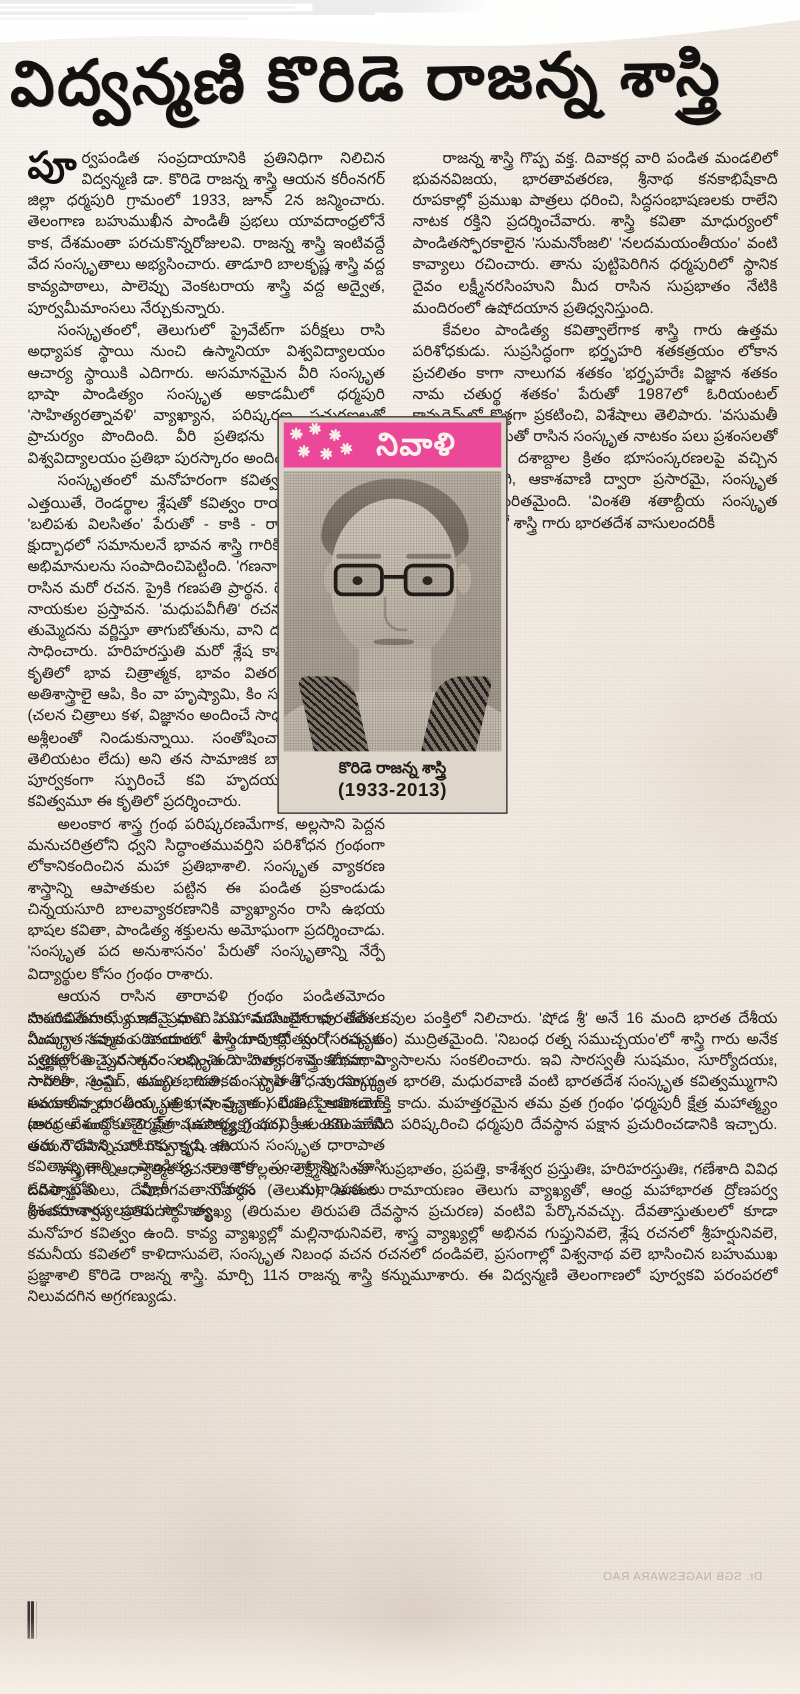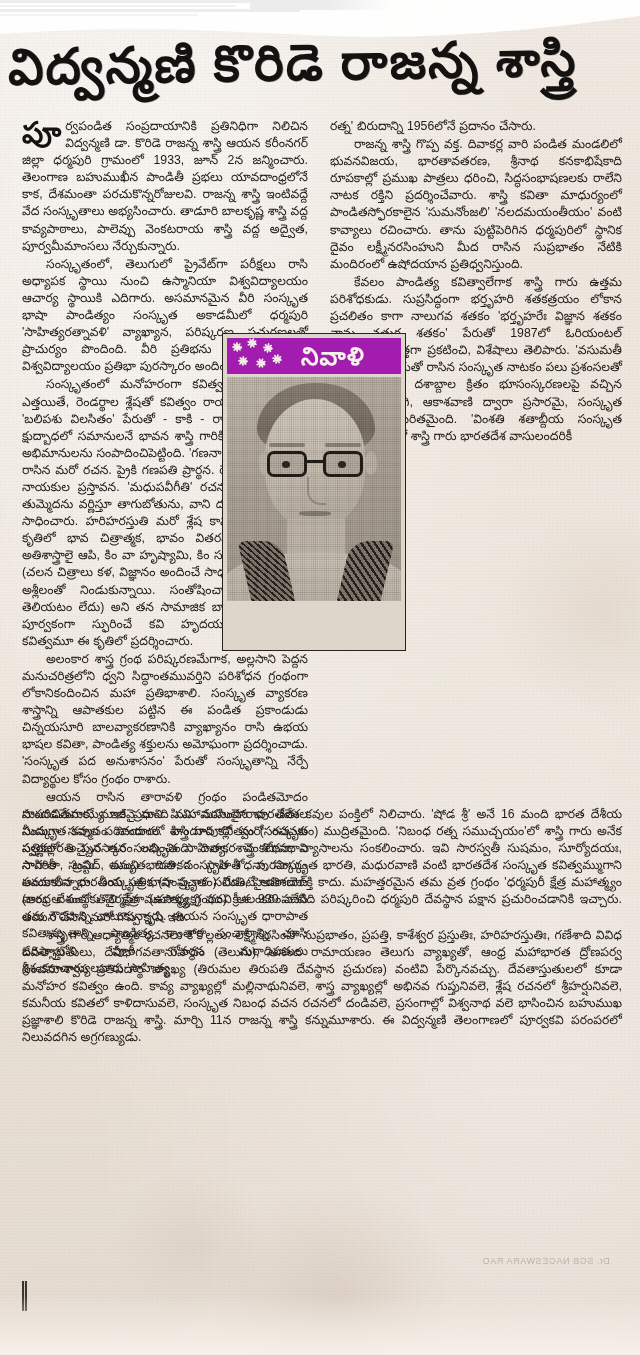--- a/index.html
+++ b/index.html
@@ -150,21 +150,21 @@
     height: 318px;
     border: 1.6px solid #262220;
     background: #ded6cb;
     box-sizing: border-box;
     padding: 4px;
   }
   #nivali-banner {
     position: relative;
     width: 100%;
     height: 36px;
-    background: #a21caf;
+    background: #ec4899;
     overflow: hidden;
     display: flex;
     align-items: center;
   }
   #nivali-banner .flowers {
     position: absolute;
     left: 4px; top: 0;
     width: 62px; height: 36px;
   }
   .flower {
@@ -390,21 +390,20 @@
 
   <div id="col-left" class="col">
     <p class="dropcap-para"><span class="dropcap">పూ</span><span>ర్వపండిత సంప్రదాయానికి ప్రతినిధిగా నిలిచిన విద్వన్మణి డా. కొరిడె రాజన్న శాస్త్రి ఆయన కరీంనగర్ జిల్లా ధర్మపురి గ్రామంలో 1933, జూన్ 2న జన్మించారు. తెలంగాణ బహుముఖీన పాండితీ ప్రభలు యావదాంధ్రలోనే కాక, దేశమంతా పరచుకొన్నరోజులవి. రాజన్న శాస్త్రి ఇంటివద్దే వేద సంస్కృతాలు అభ్యసించారు. తాడూరి బాలకృష్ణ శాస్త్రి వద్ద కావ్యపాఠాలు, పాలెవ్పు వెంకటరాయ శాస్త్రి వద్ద అద్వైత, పూర్వమీమాంసలు నేర్చుకున్నారు.</span></p>
     <p>సంస్కృతంలో, తెలుగులో ప్రైవేట్‌గా పరీక్షలు రాసి అధ్యాపక స్థాయి నుంచి ఉస్మానియా విశ్వవిద్యాలయం ఆచార్య స్థాయికి ఎదిగారు. అసమానమైన వీరి సంస్కృత భాషా పాండిత్యం సంస్కృత అకాడమీలో ధర్మపురి 'సాహిత్యరత్నావళి' వ్యాఖ్యాన, పరిష్కరణ ప్రచురణలతో ప్రాచుర్యం పొందింది. వీరి ప్రతిభను గుర్తించి తెలుగు విశ్వవిద్యాలయం ప్రతిభా పురస్కారం అందించింది.</p>
     <p>సంస్కృతంలో మనోహరంగా కవిత్వం రాయడం ఒక ఎత్తయితే, రెండర్థాల శ్లేషతో కవిత్వం రాయడం మరో ఎత్తు. 'బలిపశు విలసితం' పేరుతో - కాకి - రాజీలో నాయకునికి క్షుద్బాధలో సమానులనే భావన శాస్త్రి గారికి భారతదేశమంతా అభిమానులను సంపాదించిపెట్టింది. 'గణనాయకస్తవం' ఆయన రాసిన మరో రచన. ప్రైకి గణపతి ప్రార్థన. రెండో అర్థంలో నేటి నాయకుల ప్రస్తావన. 'మధుపవీగీతి' రచనలో తేనె గ్రోలుతు తుమ్మెదను వర్ణిస్తూ తాగుబోతును, వాని దుశ్చర్యలను శ్లేషతో సాధించారు. హరిహరస్తుతి మరో శ్లేష కావ్యం. 'లోకచిత్రాణి' కృతిలో భావ చిత్రాత్మక, భావం వితరస్తి లోక విజ్ఞానం అతిశాస్త్రాలై ఆపి, కిం వా హృష్యామి, కిం సు శోచామి' అంటూ (చలన చిత్రాలు కళ, విజ్ఞానం అందించే సాధనాలు కాక హింస, అశ్లీలంతో నిండుకున్నాయి. సంతోషించాలో బాధపడాలో తెలియటం లేదు) అని తన సామాజిక బాధ్యతను ఆవేదనా పూర్వకంగా స్ఫురించే కవి హృదయమూ, పాండిత్య కవిత్వమూ ఈ కృతిలో ప్రదర్శించారు.</p>
     <p>అలంకార శాస్త్ర గ్రంథ పరిష్కరణమేగాక, అల్లసాని పెద్దన మనుచరిత్రలోని ధ్వని సిద్ధాంతమువర్తిని పరిశోధన గ్రంథంగా లోకానికందించిన మహా ప్రతిభాశాలి. సంస్కృత వ్యాకరణ శాస్త్రాన్ని ఆపాతకుల పట్టిన ఈ పండిత ప్రకాండుడు చిన్నయసూరి బాలవ్యాకరణానికి వ్యాఖ్యానం రాసి ఉభయ భాషల కవితా, పాండిత్య శక్తులను అమోఘంగా ప్రదర్శించాడు. 'సంస్కృత పద అనుశాసనం' పేరుతో సంస్కృతాన్ని నేర్పే విద్యార్థుల కోసం గ్రంథం రాశారు.</p>
     <p>ఆయన రాసిన తారావళి గ్రంథం పండితమోదం పొందడమేగాక, మాజీ ప్రధాని పి.వి. నరసింహారావు చేతుల మీదుగా సన్మానం పొందారు. హిందూపూర్లో మరో రచనకు స్వర్ణభారతి పురస్కారం లభించింది. దివాకర వెంకటావధాని సాహితీ ట్రస్టు నుంచి దివాకర సాహితీ పురస్కారం అందుకున్నారు. సంస్కృత భాషా ప్రచార సమితి, హైదరాబాద్ వారు ఆ సంస్థకు చైర్మన్‌గా (ఉపాధ్యక్ష) పదవి అలంకరింపచేసి తమ గౌరవాన్ని చాటుకున్నారు. ఈయన సంస్కృత ధారాపాత కవితామృతాన్ని, పాండిత్య కాంతార సంచారాన్ని చూసి ఒరిస్సాలోని పూరీ గోవర్ధన మఠాధిపతులు శ్రీశంకరాచార్యులవారు 'సాహిత్య</p>
   </div>
 
   <div id="col-right" class="col">
-    <p class="noindent">రత్న' బిరుదాన్ని 1956లోనే ప్రదానం చేసారు.</p>
     <p>రాజన్న శాస్త్రి గొప్ప వక్త. దివాకర్ల వారి పండిత మండలిలో భువనవిజయ, భారతావతరణ, శ్రీనాథ కనకాభిషేకాది రూపకాల్లో ప్రముఖ పాత్రలు ధరించి, సిద్ధసంభాషణలకు రాలేని నాటక రక్తిని ప్రదర్శించేవారు. శాస్త్రి కవితా మాధుర్యంలో పాండితస్ఫోరకాలైన 'సుమనోంజలి' 'నలదమయంతీయం' వంటి కావ్యాలు రచించారు. తాను పుట్టిపెరిగిన ధర్మపురిలో స్థానిక దైవం లక్ష్మీనరసింహుని మీద రాసిన సుప్రభాతం నేటికి మందిరంలో ఉషోదయాన ప్రతిధ్వనిస్తుంది.</p>
     <p>కేవలం పాండిత్య కవిత్వాలేగాక శాస్త్రి గారు ఉత్తమ పరిశోధకుడు. సుప్రసిద్ధంగా భర్తృహరి శతకత్రయం లోకాన ప్రచలితం కాగా నాలుగవ శతకం 'భర్తృహరేః విజ్ఞాన శతకం నామ చతుర్థ శతకం' పేరుతో 1987లో ఓరియంటల్ కాన్ఫరెన్స్‌లో కొత్తగా ప్రకటించి, విశేషాలు తెలిపారు. 'వసుమతీ వసుధాకరం' పేరుతో రాసిన సంస్కృత నాటకం పలు ప్రశంసలతో పాటు నాలుగు దశాబ్దాల క్రితం భూసంస్కరణలపై వచ్చిన ఇతివృత్తం కలిగి, ఆకాశవాణి ద్వారా ప్రసారమై, సంస్కృత భారతిలో ప్రచురితమైంది. 'వింశతి శతాబ్దీయ సంస్కృత కావ్యామృతం'లో శాస్త్రి గారు భారతదేశ వాసులందరికీ</p>
   </div>
 
   <div id="col-wide" class="col">
     <p class="noindent">సుపరిచితమయ్యే ఇరవై మంది మహామహులైన భారతదేశ కవుల పంక్తిలో నిలిచారు. 'షోడ శ్రీ' అనే 16 మంది భారత దేశీయ సంస్కృత కవుల పరిచయంలో శాస్త్రి గారి కవిత్వం (సంస్కృతం) ముద్రితమైంది. 'నిబంధ రత్న సముచ్చయం'లో శాస్త్రి గారు అనేక పత్రికల్లో అచ్చైన తన సంస్కృత సాహిత్య, శాస్త్ర శోధనా వ్యాసాలను సంకలించారు. ఇవి సారస్వతీ సుషమం, సూర్యోదయః, సాగరికా, సంవిద్, అమృతభారతి, సంస్కృత శోధనా, సంస్కృత భారతి, మధురవాణి వంటి భారతదేశ సంస్కృత కవిత్వమ్ముగాని సమకాలీన భారతీయ పత్రిక (సంస్కృతం) లేదంటే అతిశయోక్తి కాదు. మహత్తరమైన తమ వ్రత గ్రంథం 'ధర్మపురీ క్షేత్ర మహాత్మ్యం (ఆంధ్ర దేశంలో తొలి క్షేత్ర మహాత్మ్య గ్రంథం) క్రీ.శ. 930 నాటిది పరిష్కరించి ధర్మపురి దేవస్థాన పక్షాన ప్రచురించడానికి ఇచ్చారు. ఆయన చేసిన మరో గొప్ప కృషి ఇది.</p>
     <p>శాస్త్రి గారి ఆధ్యాత్మిక రచనలు కోకొల్లలు. లక్ష్మీనరసింహ సుప్రభాతం, ప్రపత్తి, కాశేశ్వర ప్రస్తుతిః, హరిహరస్తుతిః, గణేశాది వివిధ దేవతాస్తుతులు, దేవీభాగవతానువాదం (తెలుగు), ఆనంద రామాయణం తెలుగు వ్యాఖ్యతో, ఆంధ్ర మహాభారత ద్రోణపర్వ పంచమాశ్వాస ప్రతిపదార్థ వ్యాఖ్య (తిరుమల తిరుపతి దేవస్థాన ప్రచురణ) వంటివి పేర్కొనవచ్చు. దేవతాస్తుతులలో కూడా మనోహర కవిత్వం ఉంది. కావ్య వ్యాఖ్యల్లో మల్లినాథునివలె, శాస్త్ర వ్యాఖ్యల్లో అభినవ గుప్తునివలె, శ్లేష రచనలో శ్రీహర్షునివలె, కమనీయ కవితలో కాళిదాసువలె, సంస్కృత నిబంధ వచన రచనలో దండివలె, ప్రసంగాల్లో విశ్వనాథ వలె భాసించిన బహుముఖ ప్రజ్ఞాశాలి కొరిడె రాజన్న శాస్త్రి. మార్చి 11న రాజన్న శాస్త్రి కన్నుమూశారు. ఈ విద్వన్మణి తెలంగాణలో పూర్వకవి పరంపరలో నిలువదగిన అగ్రగణ్యుడు.</p>
   </div>
 
   <div id="photo-block">
@@ -498,19 +497,23 @@
       </div>
       <div class="nose"></div>
       <div class="mouth"></div>
       <div class="neck"></div>
       <div class="shoulders"></div>
       <div class="shawl-l"></div>
       <div class="shawl-r"></div>
       <div class="halftone"></div>
     </div>
 
+    <div id="caption">
+      <div class="cap-name">కొరిడె రాజన్న శాస్త్రి</div>
+      <div class="cap-years">(1933-2013)</div>
+    </div>
   </div>
 
   <div id="ghost">Dr. SGB NAGESWARA RAO</div>
 
   <div id="left-bar"></div>
   <div id="bottom-fade"></div>
 </div>
 
 </body></html>

